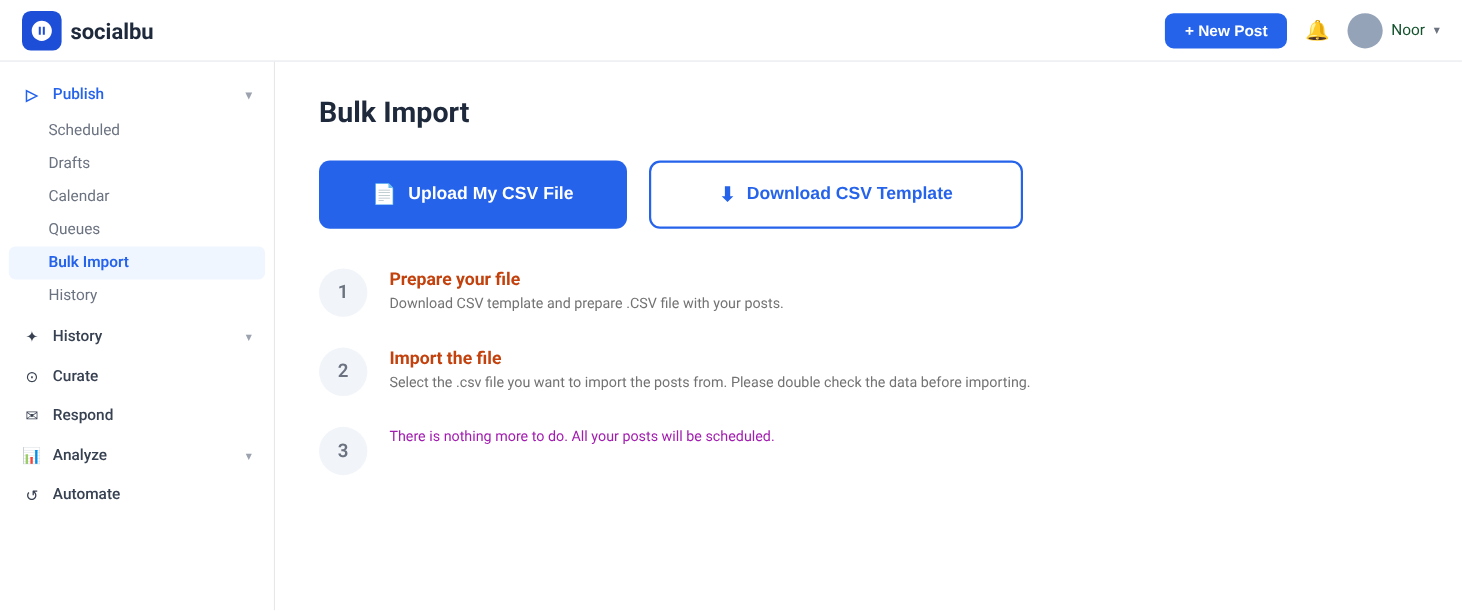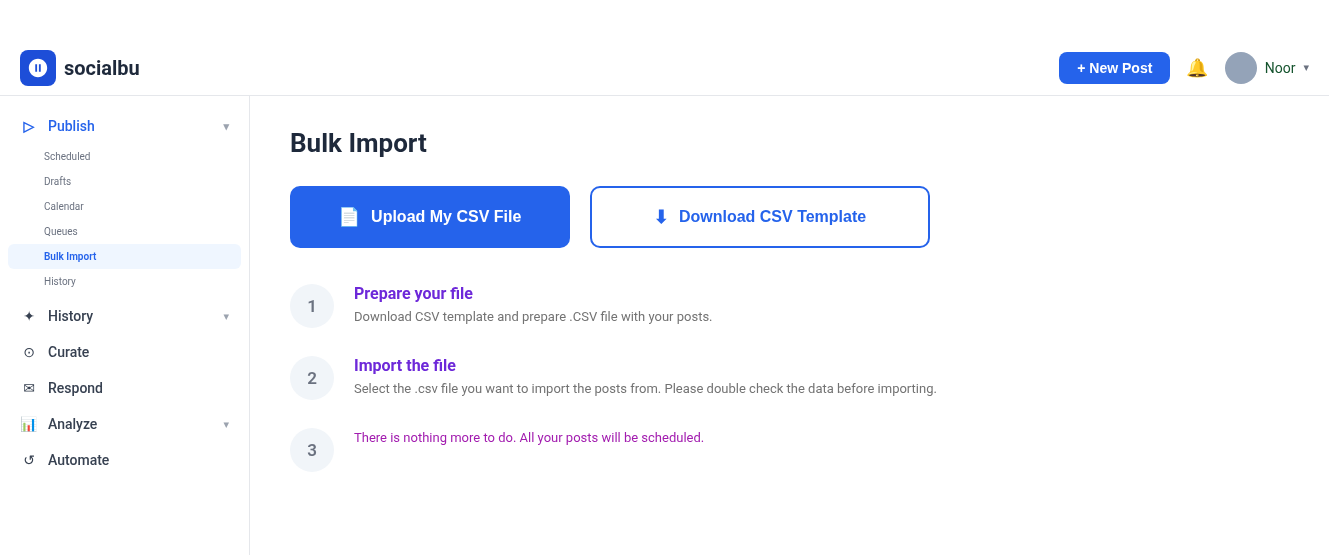--- a/index.html
+++ b/index.html
@@ -3,21 +3,20 @@
   <meta charset="utf-8">
   <style>
     * { box-sizing: border-box; margin: 0; padding: 0; }
     body { font-family: -apple-system, BlinkMacSystemFont, 'Segoe UI', Roboto, sans-serif; background: #fff; display: flex; flex-direction: column; height: 555px; overflow: hidden; }
 
     
     .header {
       display: flex; align-items: center; justify-content: space-between;
       padding: 0 20px; height: 56px; border-bottom: 1px solid #e5e7eb;
       flex-shrink: 0;
-      margin-top: 40px;
     }
     .header-logo { display: flex; align-items: center; gap: 8px; }
     .logo-icon { width: 36px; height: 36px; background: #1d4ed8; border-radius: 8px; display: flex; align-items: center; justify-content: center; }
     .logo-icon svg { width: 22px; height: 22px; fill: white; }
     .logo-text { font-size: 20px; font-weight: 700; color: #1e293b; }
     .header-right { display: flex; align-items: center; gap: 16px; }
     .new-post-btn {
       background: #2563eb; color: white; border: none; border-radius: 8px;
       padding: 8px 18px; font-size: 14px; font-weight: 600; cursor: pointer;
       display: flex; align-items: center; gap: 6px;
@@ -39,21 +38,21 @@
     .sidebar-item {
       display: flex; align-items: center; gap: 10px;
       padding: 9px 20px; cursor: pointer; font-size: 14px; color: #374151;
       position: relative;
     }
     .sidebar-item .icon { width: 18px; height: 18px; display: flex; align-items: center; justify-content: center; flex-shrink: 0; }
     .sidebar-item .label { flex: 1; font-weight: 500; }
     .sidebar-item .chevron { font-size: 11px; color: #9ca3af; margin-left: auto; }
     .sidebar-section { color: #2563eb; font-weight: 600; }
     .sidebar-sub-item {
-      padding: 7px 20px 7px 44px; font-size: 10px; color: #6b7280; cursor: pointer;
+      padding: 7px 20px 7px 44px; font-size: 14px; color: #6b7280; cursor: pointer;
     }
     .sidebar-sub-item.active-sub { color: #2563eb; font-weight: 600; background: #eff6ff; border-radius: 6px; margin: 0 8px; padding: 7px 36px; }
 
     
     .main { flex: 1; padding: 32px 40px; overflow-y: auto; }
     .page-title { font-size: 26px; font-weight: 700; color: #1e293b; margin-bottom: 28px; }
 
     
     .buttons-row { display: flex; gap: 20px; margin-bottom: 36px; }
     .btn-upload {
@@ -69,21 +68,21 @@
 
     
     .steps { display: flex; flex-direction: column; gap: 28px; }
     .step { display: flex; align-items: flex-start; gap: 20px; }
     .step-num {
       width: 44px; height: 44px; border-radius: 50%; background: #f1f5f9;
       display: flex; align-items: center; justify-content: center;
       font-size: 17px; font-weight: 600; color: #6b7280; flex-shrink: 0;
     }
     .step-content {}
-    .step-title { font-size: 16px; font-weight: 700; color: #6d28d9; margin-bottom: 4px; }
+    .step-title { font-size: 16px; font-weight: 700; color: #c2410c; margin-bottom: 4px; }
     .step-desc { font-size: 13px; color: #737373; line-height: 1.5; }
     .step-desc.green { color: #a21caf; }
   </style>
 </head>
 <body>
 
 <header class="header">
   <div class="header-logo">
     <div class="logo-icon">
       <svg viewBox="0 0 24 24" xmlns="http://www.w3.org/2000/svg">

